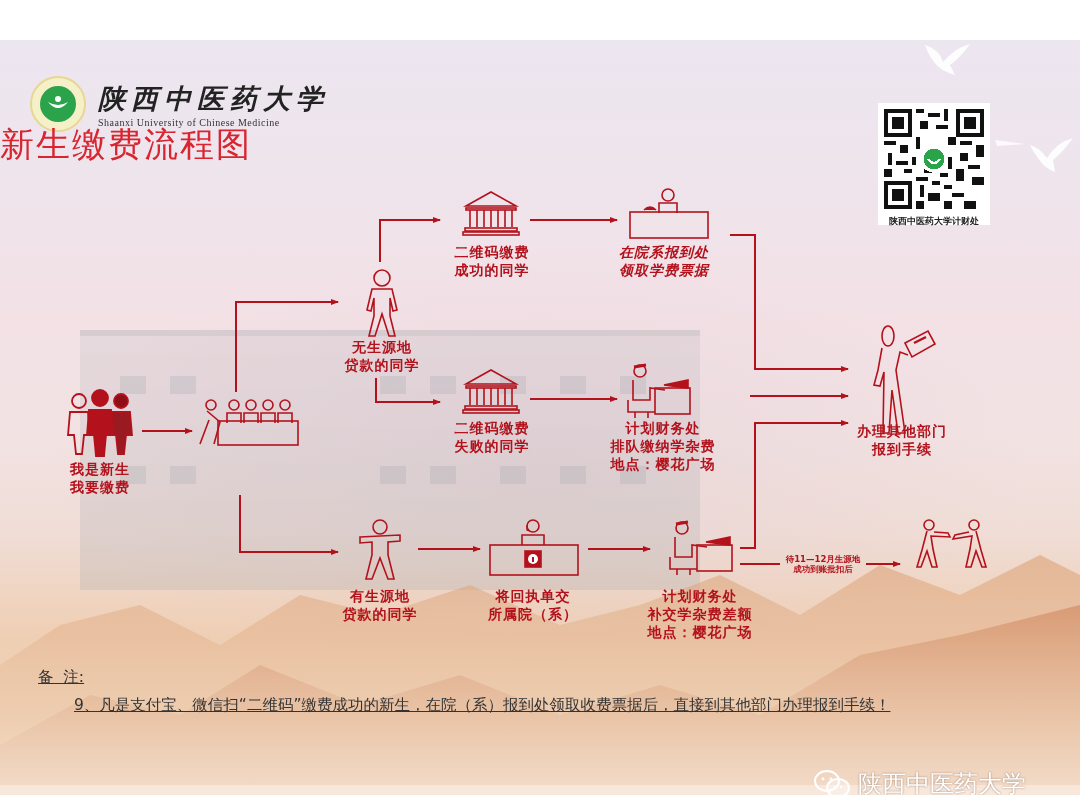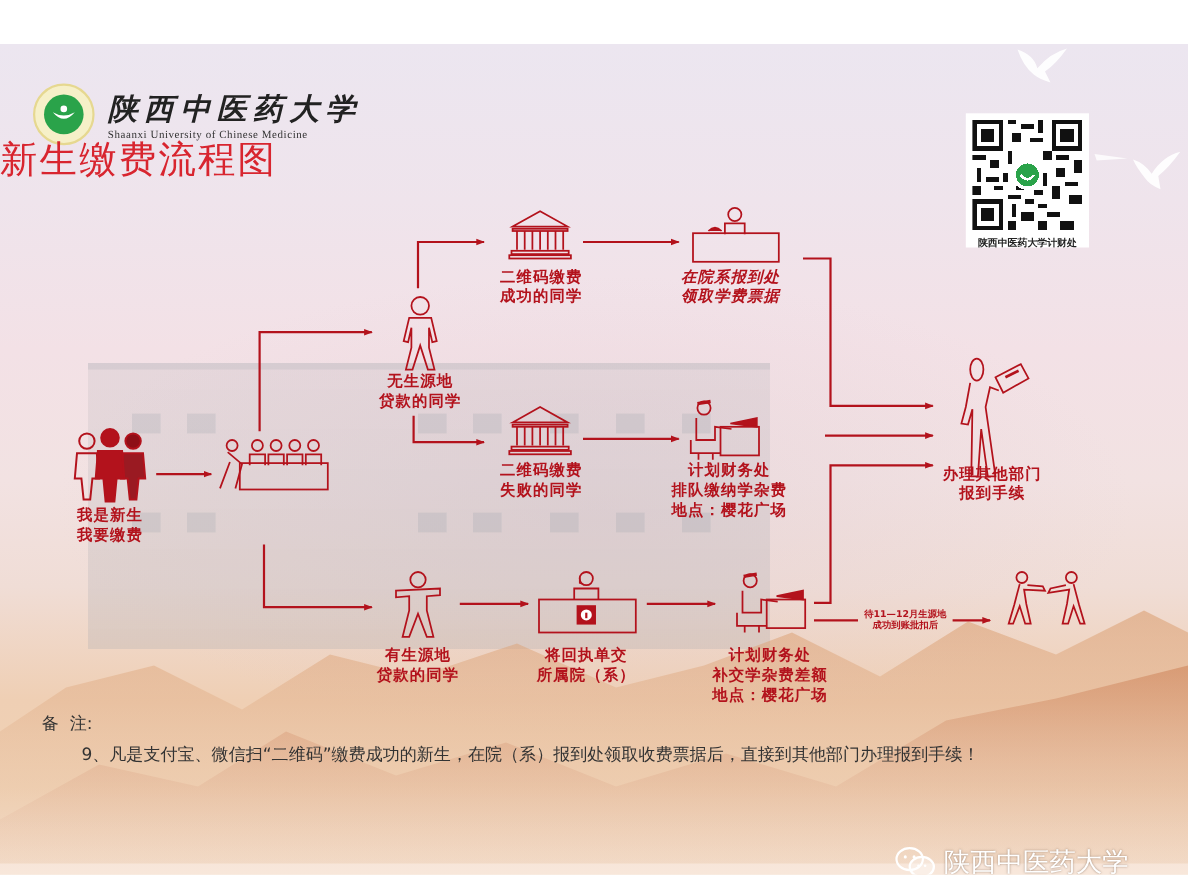--- a/index.html
+++ b/index.html
@@ -22,21 +22,21 @@
   .logo-wrap { position: absolute; left: 30px; top: 36px; display: flex; align-items: center; }
   .logo-badge { width: 56px; height: 56px; border-radius: 50%; background: #f6f0c8; border: 2px solid #e6d890; display: flex; align-items: center; justify-content: center; }
   .logo-inner { width: 36px; height: 36px; border-radius: 50%; background: #2aa34a; display:flex; align-items:center; justify-content:center; }
   .logo-text { margin-left: 12px; }
   .logo-cn { font-family: "DejaVu Serif", serif; font-size: 27px; color: #222; letter-spacing: 6px; font-style: italic; font-weight: bold; }
   .logo-en { font-family: "Liberation Serif", serif; font-size: 10px; color: #333; letter-spacing: 0.5px; }
   .title { position: absolute; left: 0; width: 1080px; top: 82px; text-align: left; font-family: "DejaVu Serif", serif; font-size: 34px; color: #d8252f; letter-spacing: 2px; }
   .qr { position: absolute; left: 878px; top: 63px; width: 112px; height: 122px; background: #fff; padding: 6px; }
   .qr-code { width: 100px; height: 100px; position: relative; }
   .qr-cap { font-size: 9px; color: #222; text-align: center; font-weight: bold; margin-top: 2px; white-space: nowrap; }
-  .notes { position: absolute; left: 38px; top: 604px; width: 1010px; font-size: 15.5px; color: #333; line-height: 28px; }
+  .notes { position: absolute; left: 38px; top: 623px; width: 1010px; font-size: 15.5px; color: #333; line-height: 28px; text-decoration: underline; }
   .notes .ind { text-indent: 36px; }
   .wechat { position: absolute; left: 812px; top: 728px; display: flex; align-items: center; color: #fff; font-size: 24px; text-shadow: 0 0 2px rgba(90,60,40,0.6); }
   svg.flow { position: absolute; left: 0; top: 0; }
 </style>
 </head>
 <body>
 
 <div class="poster">
 
   <div class="building">

